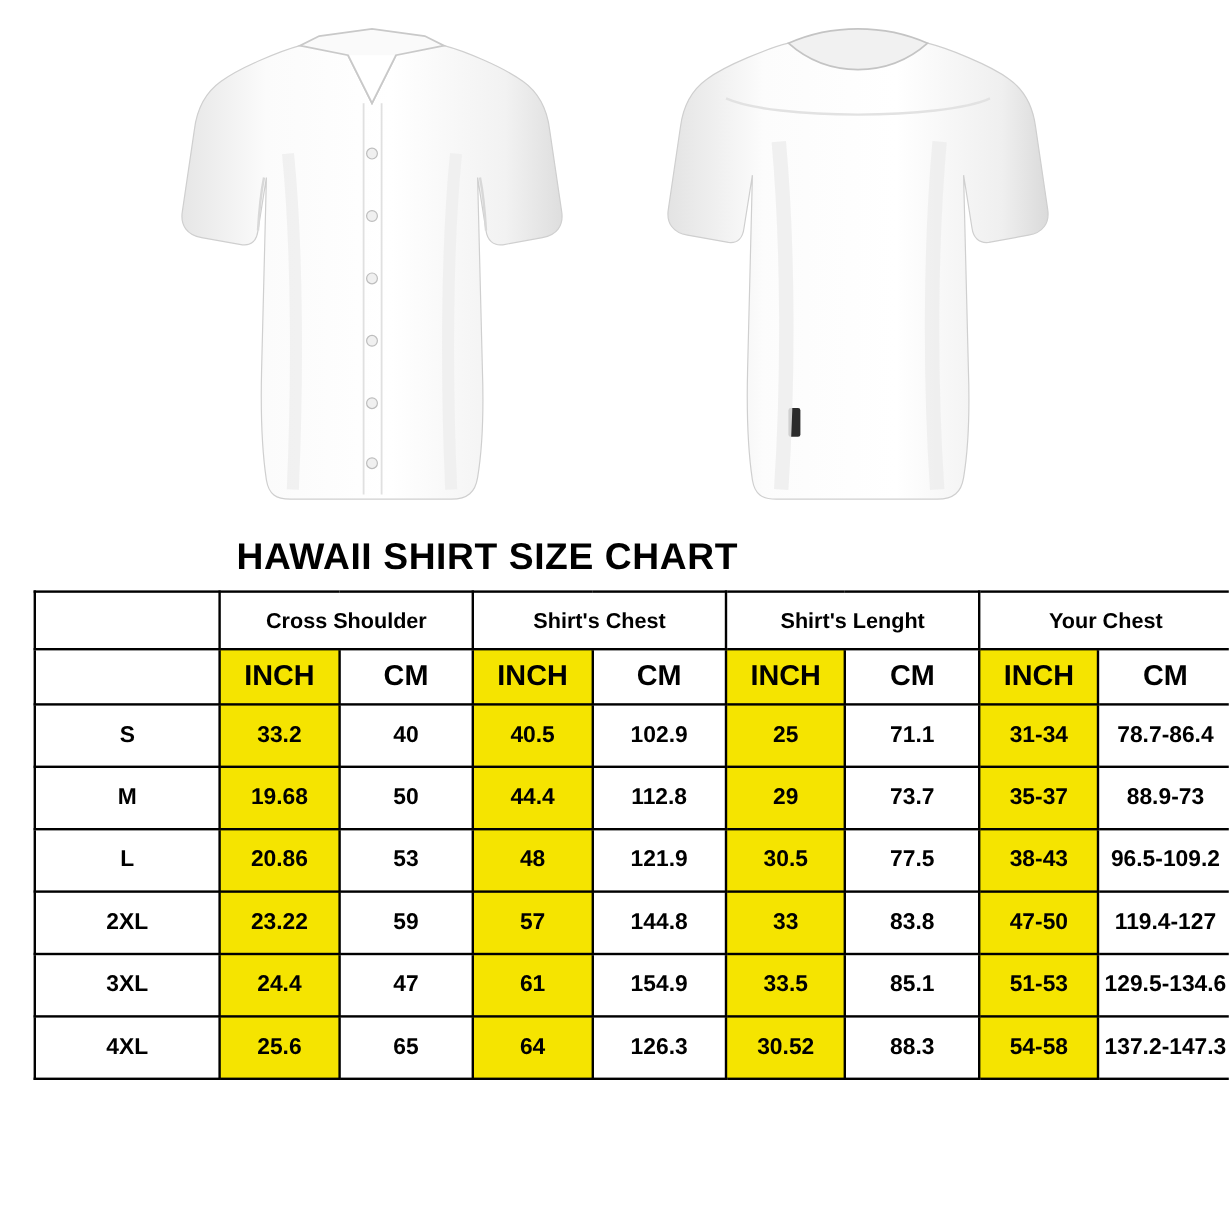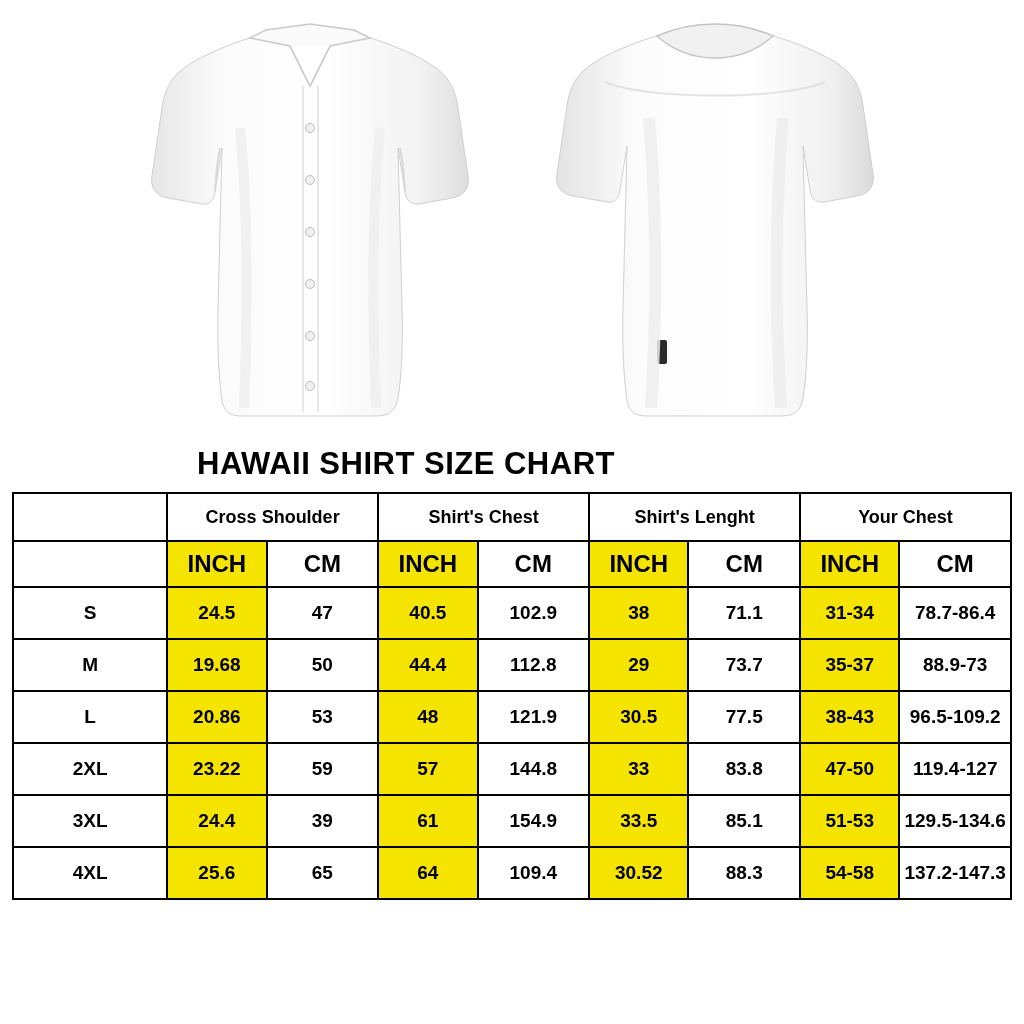--- a/index.html
+++ b/index.html
@@ -43,21 +43,21 @@
     font-weight: bold;
     letter-spacing: 0.5px;
     color: #000;
     margin: 0;
     padding: 6px 0 10px 0;
     font-family: "Liberation Sans", sans-serif;
   }
 
   
   .table-wrap {
-    padding: 0 12px;
+    padding: 0 28px;
     box-sizing: border-box;
   }
   table.size-chart {
     border-collapse: collapse;
     width: 1000px;
     table-layout: fixed;
     font-family: "Liberation Sans", sans-serif;
   }
   table.size-chart th,
   table.size-chart td {
@@ -201,25 +201,25 @@
           <th class="hl">INCH</th>
           <th>CM</th>
           <th class="hl">INCH</th>
           <th>CM</th>
         </tr>
       </thead>
       <tbody>
 
         <tr>
           <td class="size-label">S</td>
-          <td class="hl">24.5</td>
-          <td>47</td>
+          <td class="hl">33.2</td>
+          <td>40</td>
           <td class="hl">40.5</td>
           <td>102.9</td>
-          <td class="hl">38</td>
+          <td class="hl">25</td>
           <td>71.1</td>
           <td class="hl">31-34</td>
           <td class="small-val">78.7-86.4</td>
         </tr>
 
         <tr>
           <td class="size-label">M</td>
           <td class="hl">19.68</td>
           <td>50</td>
           <td class="hl">44.4</td>
@@ -251,35 +251,35 @@
           <td>144.8</td>
           <td class="hl">33</td>
           <td>83.8</td>
           <td class="hl">47-50</td>
           <td class="small-val">119.4-127</td>
         </tr>
 
         <tr>
           <td class="size-label">3XL</td>
           <td class="hl">24.4</td>
-          <td>39</td>
+          <td>47</td>
           <td class="hl">61</td>
           <td>154.9</td>
           <td class="hl">33.5</td>
           <td>85.1</td>
           <td class="hl">51-53</td>
           <td class="small-val">129.5-134.6</td>
         </tr>
 
         <tr>
           <td class="size-label">4XL</td>
           <td class="hl">25.6</td>
           <td>65</td>
           <td class="hl">64</td>
-          <td>109.4</td>
+          <td>126.3</td>
           <td class="hl">30.52</td>
           <td>88.3</td>
           <td class="hl">54-58</td>
           <td class="small-val">137.2-147.3</td>
         </tr>
 
       </tbody>
     </table>
   </div>
 

